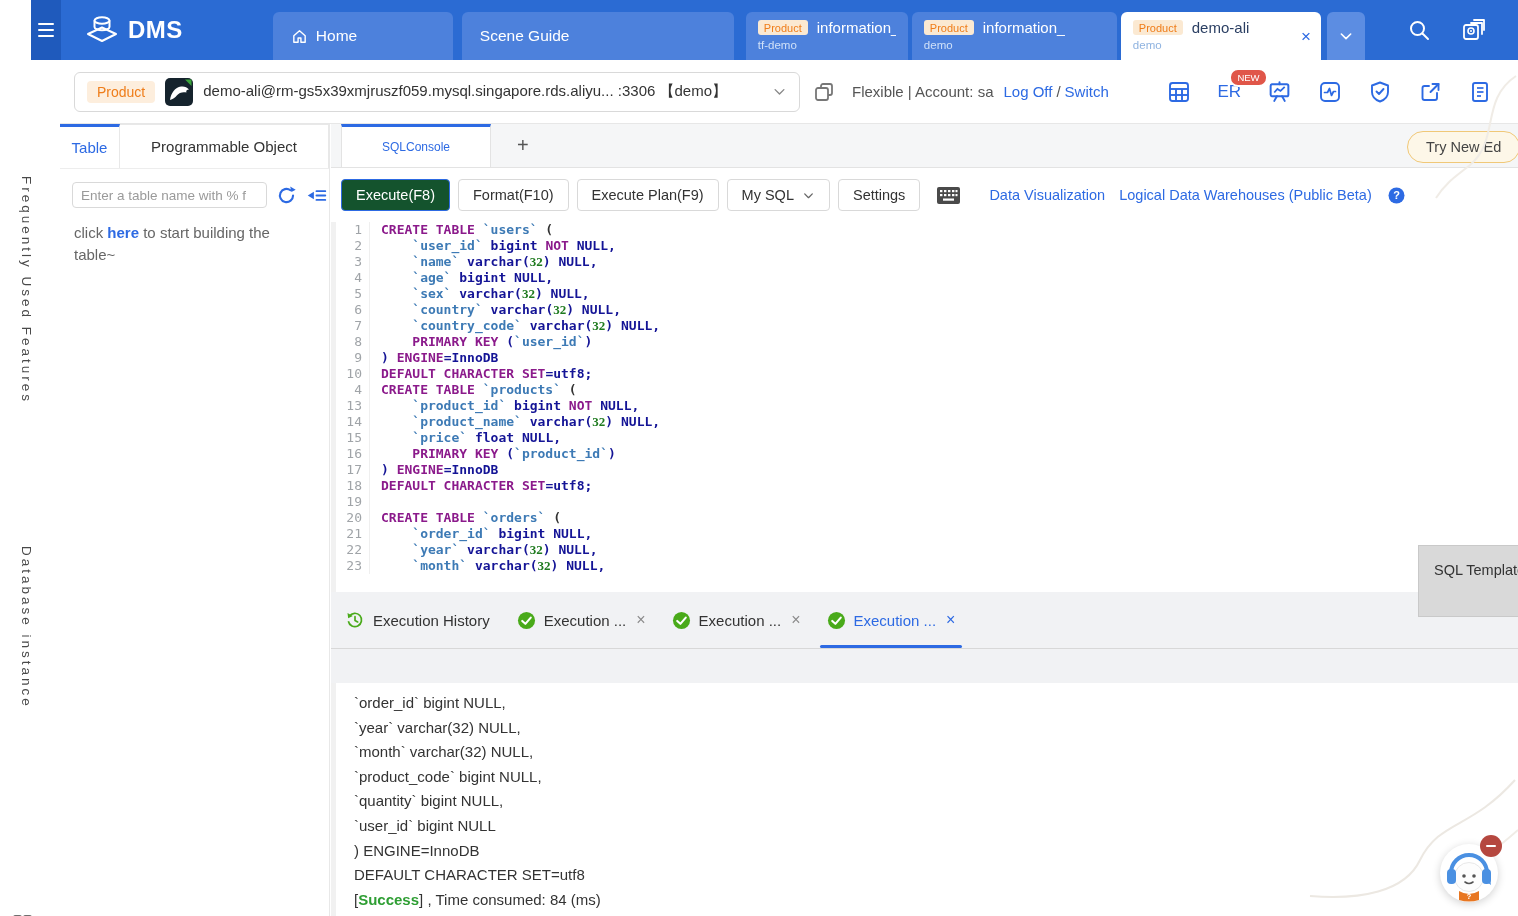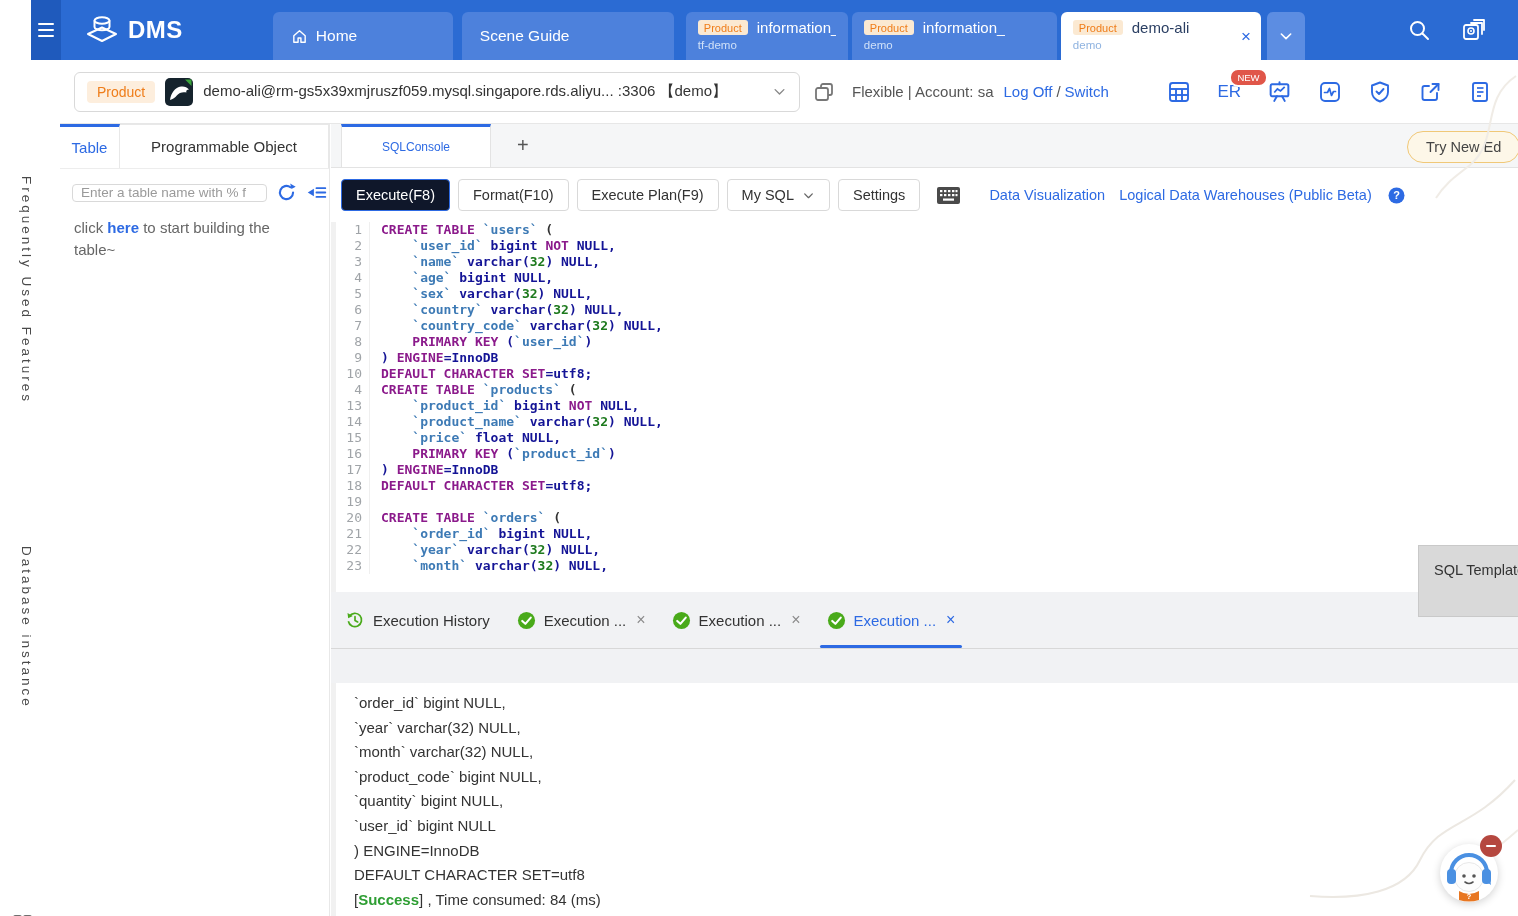--- a/index.html
+++ b/index.html
@@ -11,21 +11,21 @@
   .header{position:absolute;left:0;top:0;width:1518px;height:60px;background:#2b6bd3;
           display:flex;align-items:stretch;margin-left:31px;}
   .menu-strip{width:30px;background:#1f5abc;display:flex;align-items:center;justify-content:center;cursor:pointer;}
   .hamburger{display:flex;flex-direction:column;gap:3.5px;}
   .hamburger span{display:block;width:16px;height:2.2px;background:#fff;border-radius:1px;}
   .logo{display:flex;align-items:center;gap:9px;padding:0 28px 0 24px;}
   .logo-text{color:#fff;font-size:24px;font-weight:bold;letter-spacing:.5px;}
   .nav-tab{margin-top:12px;background:#4d81dc;border-radius:6px 6px 0 0;color:#fff;font-size:15.5px;
            display:flex;align-items:center;gap:8px;padding:0 18px;cursor:pointer;}
   .nav-home{width:180px;margin-left:62px;box-sizing:border-box;}
-  .nav-scene{width:212px;margin-left:9px;box-sizing:border-box;}
+  .nav-scene{width:272px;margin-left:9px;box-sizing:border-box;}
   .htabs{display:flex;margin-left:12px;gap:4px;}
   .htab{position:relative;margin-top:12px;width:170px;box-sizing:border-box;background:#4d81dc;
         border-radius:6px 6px 0 0;padding:7px 12px 4px;cursor:pointer;}
   .htab.active{background:#fff;}
   .htab-row{display:flex;align-items:center;gap:9px;}
   .htab-badge{background:#fbe9d2;color:#ef7d1a;font-size:11px;padding:1.5px 6px;border-radius:3px;white-space:nowrap;}
   .htab-title{color:#fff;font-size:15px;white-space:nowrap;overflow:hidden;}
   .htab.active .htab-title{color:#2b3f63;}
   .htab-sub{font-size:11.5px;color:#cfe0f8;margin-top:3px;}
   .htab.active .htab-sub{color:#8fb3e0;}
@@ -62,21 +62,21 @@
              padding:2px 6px;border-radius:9px;border:2px solid #fff;}
 
   
   .left-panel{position:absolute;left:60px;top:124px;width:270px;bottom:0;background:#fff;
               border-right:1px solid #e8e8e8;box-sizing:border-box;}
   .lp-tabs{display:flex;height:44px;border-bottom:1px solid #ededed;}
   .lp-tab{display:flex;align-items:center;justify-content:center;font-size:15px;cursor:pointer;box-sizing:border-box;}
   .lp-tab-table{width:60px;color:#2d6ae3;border-top:3px solid #2d6ae3;border-right:1px solid #e8e8e8;background:#fff;}
   .lp-tab-prog{flex:1;color:#333;border-top:1px solid #e8e8e8;border-right:1px solid #e8e8e8;background:#fff;}
   .lp-search{display:flex;align-items:center;gap:9px;padding:13px 10px 0 12px;}
-  .lp-input{width:198px;height:18px;border:1px solid #d9d9d9;border-radius:4px;font-size:13.5px;
+  .lp-input{width:198px;height:26px;border:1px solid #d9d9d9;border-radius:4px;font-size:13.5px;
             padding:0 8px;box-sizing:border-box;color:#333;font-family:"Liberation Sans",sans-serif;}
   .lp-input::placeholder{color:#9a9a9a;}
   .lp-hint{padding:14px 14px 0 14px;font-size:15px;color:#666;line-height:22px;}
   .lp-hint b{color:#2d6ae3;cursor:pointer;}
 
   
   .main-strip{position:absolute;left:331px;top:124px;width:5px;bottom:0;background:#f1f1f1;}
   .console-tabs{position:absolute;left:331px;top:124px;right:0;height:44px;background:#f5f6f7;
                 border-bottom:1px solid #e3e3e3;display:flex;align-items:stretch;box-sizing:border-box;overflow:visible;}
   .ct-tab{margin-left:10px;width:150px;background:#fff;border-left:1px solid #e3e3e3;border-right:1px solid #e3e3e3;
@@ -84,37 +84,37 @@
           justify-content:center;box-sizing:border-box;cursor:pointer;}
   .ct-plus{display:flex;align-items:center;margin-left:26px;color:#555;font-size:20px;cursor:pointer;}
   .try-new{position:absolute;left:1076px;top:7px;height:30px;line-height:30px;padding:0 18px;
            border:1px solid #f0c878;background:#fdf7e8;border-radius:16px;font-size:14.5px;color:#444;
            white-space:nowrap;cursor:pointer;}
 
   .toolbar{position:absolute;left:331px;top:168px;right:0;height:54px;background:#fff;display:flex;
            align-items:center;gap:8px;padding-left:10px;box-sizing:border-box;}
   .btn{height:32px;border:1px solid #d9d9d9;border-radius:4px;background:#fff;color:#333;font-size:14.5px;
        padding:0 14px;display:flex;align-items:center;gap:8px;cursor:pointer;font-family:"Liberation Sans",sans-serif;}
-  .btn-primary{background:#0f172a;border-color:#2d6ae3;color:#fff;}
+  .btn-primary{background:#14532d;border-color:#2d6ae3;color:#fff;}
   .tb-kbd{margin-left:8px;cursor:pointer;}
   .tb-link{color:#2d6ae3;font-size:14.5px;margin-left:20px;cursor:pointer;white-space:nowrap;}
   .tb-link2{margin-left:6px;}
   .tb-q{margin-left:8px;cursor:pointer;}
 
   
   .editor{position:absolute;left:336px;top:222px;right:0;height:370px;background:#fff;overflow:hidden;
           font-family:"DejaVu Sans Mono",monospace;font-size:13px;line-height:16px;font-weight:bold;}
   .ed-line{display:flex;height:16px;white-space:pre;}
   .ed-num{width:26px;text-align:right;color:#a0a4a8;font-weight:normal;flex:none;
           border-right:1px solid #efefef;padding-right:7px;}
   .ed-code{padding-left:11px;}
   .tk-kw{color:#8b1a8b;}
   .tk-id{color:#3d7ab5;}
   .tk-ty{color:#141496;}
-  .tk-nu{color:#1e7a1e;}
+  .tk-nu{color:#1e7a1e;font-family:Liberation Serif, serif;}
   .tk-pl{color:#333;}
 
   
   .execband{position:absolute;left:331px;top:592px;right:0;height:91px;background:#f1f2f4;}
   .exec-row{display:flex;align-items:stretch;height:56px;margin-left:14px;border-bottom:0;}
   .exec-underlay{position:absolute;left:0;right:0;top:56px;height:1px;background:#d8d8d8;}
   .exec-history{display:flex;align-items:center;gap:8px;font-size:15px;color:#333;padding-right:14px;cursor:pointer;}
   .exec-tab{position:relative;display:flex;align-items:center;gap:8px;font-size:15px;color:#333;
             padding:0 13px;cursor:pointer;}
   .exec-tab .xt{color:#8c8c8c;font-size:16px;margin-left:2px;}

